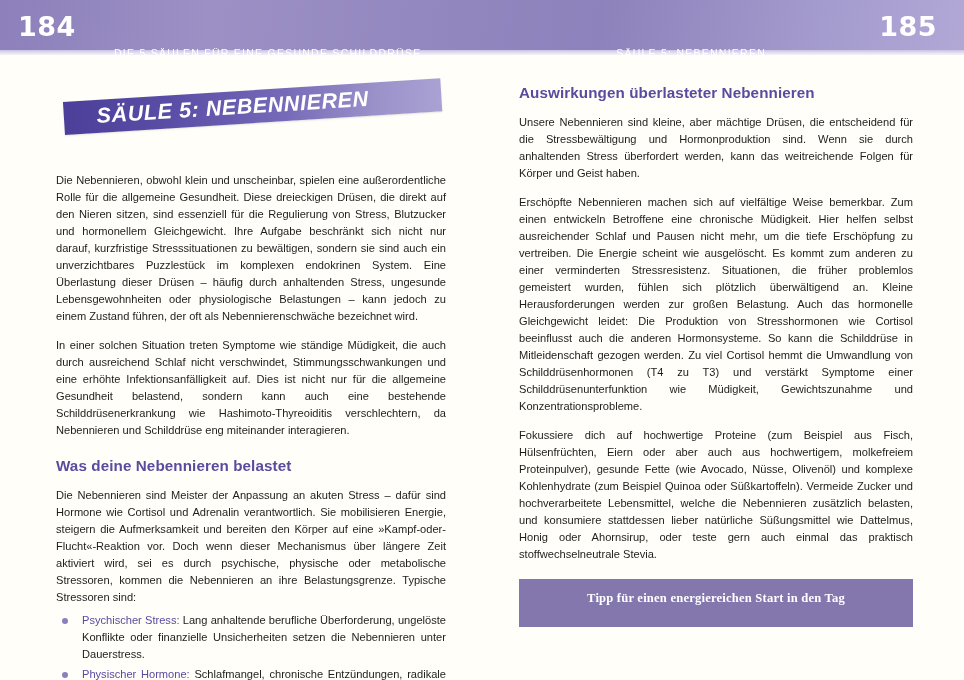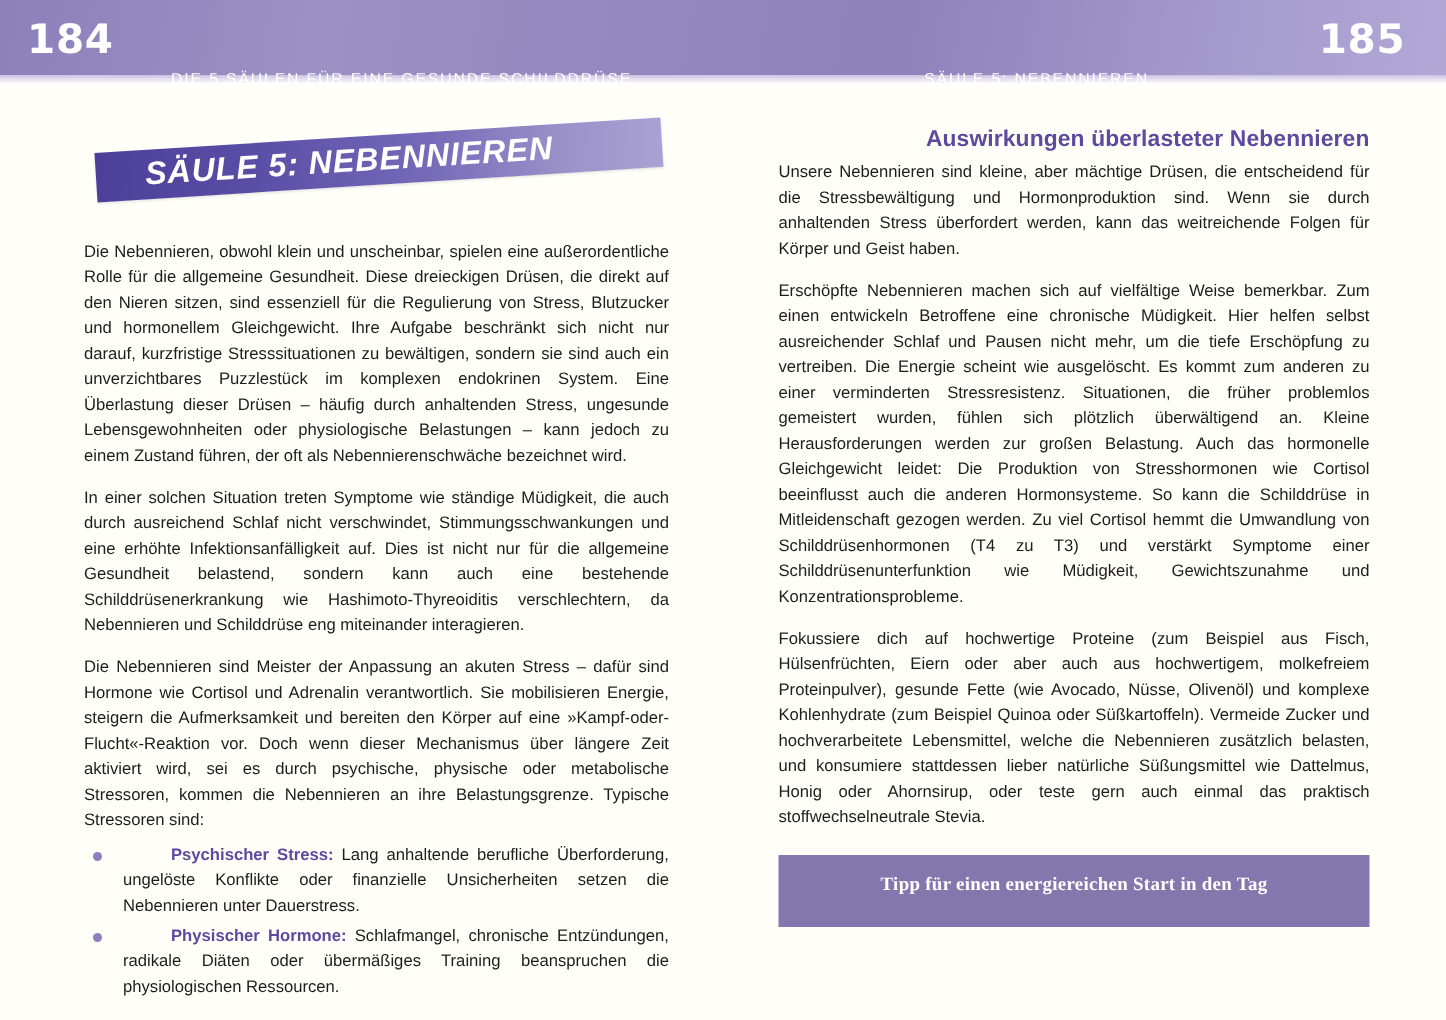--- a/index.html
+++ b/index.html
@@ -118,37 +118,36 @@
     display: flex;
     align-items: center;
     justify-content: center;
     padding-right: 40px;
     box-sizing: border-box;
     white-space: nowrap;
   }
 
   
   p.body {
-    margin: 0 0 11px 0;
+    margin: 12px 0 11px 0;
     font-size: 11.1px;
     line-height: 17.0px;
     color: #1d1d1b;
     text-align: justify;
     font-family: "Liberation Sans", sans-serif;
   }
   p.body.tight { margin-bottom: 0; }
 
   h2.sec {
     margin: 18px 0 5px 0;
     font-size: 15.2px;
     font-weight: bold;
     color: #5b4a9e;
     letter-spacing: 0.1px;
     line-height: 18px;
-    text-align: right;
   }
   h2.sec.first { margin-top: 0; }
 
   
   ul.bullets {
     list-style: none;
     margin: 6px 0 0 0;
     padding: 0;
   }
   ul.bullets li {
@@ -164,22 +163,21 @@
     position: absolute;
     left: 6px;
     top: 5.5px;
     width: 6px;
     height: 6px;
     border-radius: 50%;
     background: #8a80bd;
   }
   .blabel {
     color: #5b4a9e;
-    font-weight: bold;
-    margin-left: 32px;
+    font-weight: normal;
   }
 
   
   .tipbox {
     margin-top: 16px;
     background: #8477ad;
     padding: 10px 10px 12px 10px;
     box-sizing: border-box;
     width: 394px;
   }
@@ -210,20 +208,21 @@
   <div class="banner-wrap">
     <div class="banner"></div>
     <div class="banner-text">SÄULE 5: NEBENNIEREN</div>
   </div>
 
   <div class="col col-left" style="top:160px;">
     <p class="body">Die Nebennieren, obwohl klein und unscheinbar, spielen eine außerordentliche Rolle für die allgemeine Gesundheit. Diese dreieckigen Drüsen, die direkt auf den Nieren sitzen, sind essenziell für die Regulierung von Stress, Blutzucker und hormonellem Gleichgewicht. Ihre Aufgabe beschränkt sich nicht nur darauf, kurzfristige Stresssituationen zu bewältigen, sondern sie sind auch ein unverzichtbares Puzzlestück im komplexen endokrinen System. Eine Überlastung dieser Drüsen – häufig durch anhaltenden Stress, ungesunde Lebensgewohnheiten oder physiologische Belastungen – kann jedoch zu einem Zustand führen, der oft als Nebennierenschwäche bezeichnet wird.</p>
 
     <p class="body">In einer solchen Situation treten Symptome wie ständige Müdigkeit, die auch durch ausreichend Schlaf nicht verschwindet, Stimmungsschwankungen und eine erhöhte Infektionsanfälligkeit auf. Dies ist nicht nur für die allgemeine Gesundheit belastend, sondern kann auch eine bestehende Schilddrüsenerkrankung wie Hashimoto-Thyreoiditis verschlechtern, da Nebennieren und Schilddrüse eng miteinander interagieren.</p>
 
+    <h2 class="sec">Was deine Nebennieren belastet</h2>
 
     <p class="body tight">Die Nebennieren sind Meister der Anpassung an akuten Stress – dafür sind Hormone wie Cortisol und Adrenalin verantwortlich. Sie mobilisieren Energie, steigern die Aufmerksamkeit und bereiten den Körper auf eine »Kampf-oder-Flucht«-Reaktion vor. Doch wenn dieser Mechanismus über längere Zeit aktiviert wird, sei es durch psychische, physische oder metabolische Stressoren, kommen die Nebennieren an ihre Belastungsgrenze. Typische Stressoren sind:</p>
 
     <ul class="bullets">
       <li>
         <span class="dot"></span>
         <span class="blabel">Psychischer Stress:</span><span> Lang anhaltende berufliche Überforderung, ungelöste Konflikte oder finanzielle Unsicherheiten setzen die Nebennieren unter Dauerstress.</span>
       </li>
       <li>
         <span class="dot"></span>

